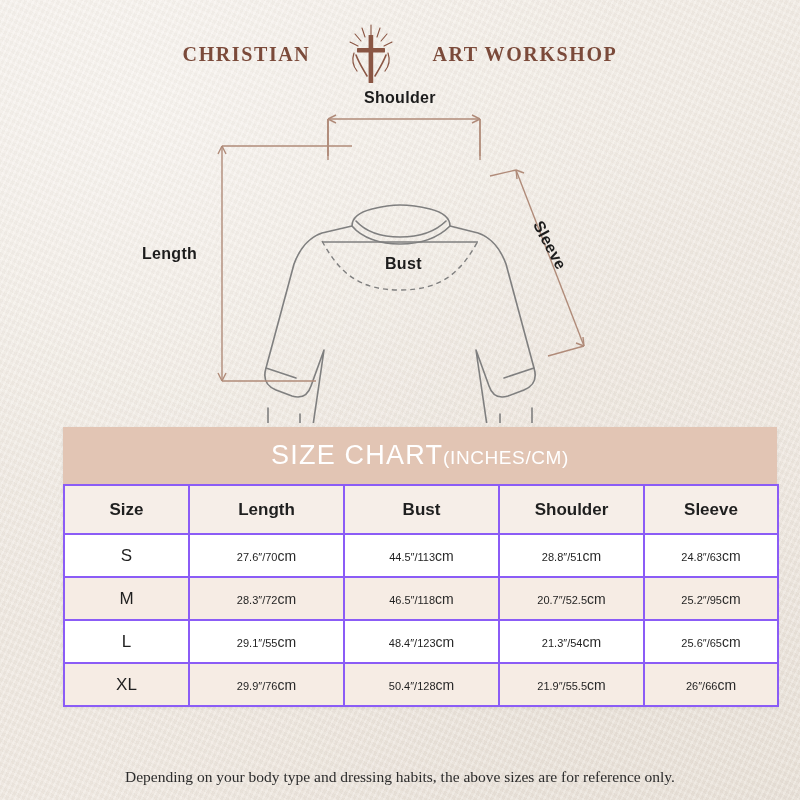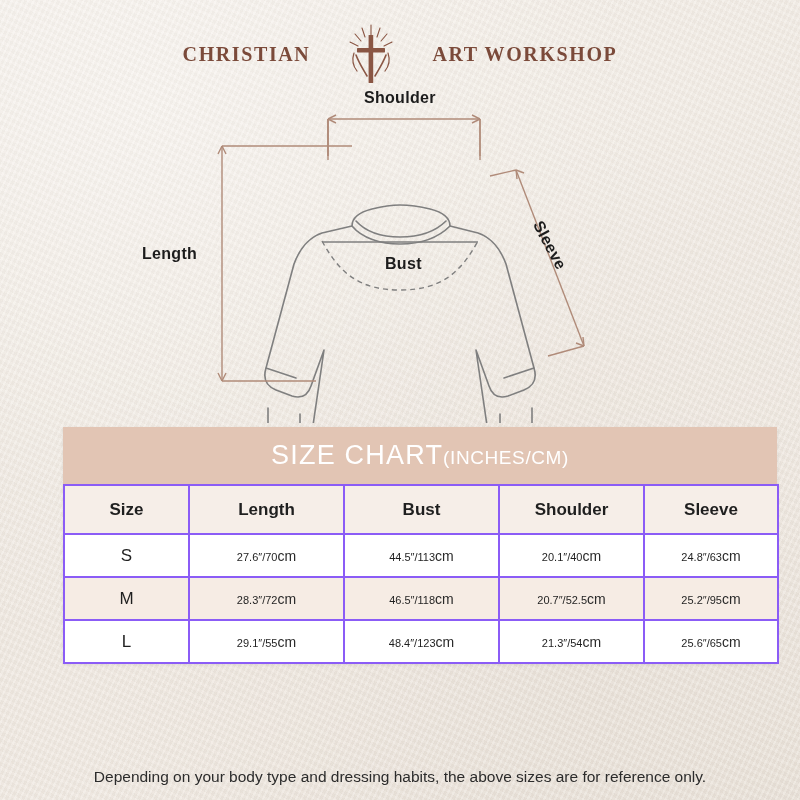--- a/index.html
+++ b/index.html
@@ -149,21 +149,21 @@
   table.size-table td.sizecol { font-size: 17px; }
   .val .inch { font-size: 11px; }
   .val .cm { font-size: 14px; color: #2a2a2a; }
 
   .footnote {
     position: absolute;
     left: 0;
     right: 0;
     bottom: 14px;
     text-align: center;
-    font-family: Liberation Sans, sans-serif;
+    font-family: Liberation Serif, serif;
     font-size: 15.5px;
     color: #2c2c2c;
     z-index: 3;
   }
 </style>
 </head>
 <body>
 
 <div class="page"></div>
 
@@ -303,34 +303,41 @@
         <th>Bust</th>
         <th>Shoulder</th>
         <th>Sleeve</th>
       </tr>
     </thead>
     <tbody>
       <tr>
         <td class="sizecol">S</td>
         <td class="val"><span class="inch">27.6″/70</span><span class="cm">cm</span></td>
         <td class="val"><span class="inch">44.5″/113</span><span class="cm">cm</span></td>
-        <td class="val"><span class="inch">20.1″/40</span><span class="cm">cm</span></td>
+        <td class="val"><span class="inch">28.8″/51</span><span class="cm">cm</span></td>
         <td class="val"><span class="inch">24.8″/63</span><span class="cm">cm</span></td>
       </tr>
       <tr>
         <td class="sizecol">M</td>
         <td class="val"><span class="inch">28.3″/72</span><span class="cm">cm</span></td>
         <td class="val"><span class="inch">46.5″/118</span><span class="cm">cm</span></td>
         <td class="val"><span class="inch">20.7″/52.5</span><span class="cm">cm</span></td>
         <td class="val"><span class="inch">25.2″/95</span><span class="cm">cm</span></td>
       </tr>
       <tr>
         <td class="sizecol">L</td>
         <td class="val"><span class="inch">29.1″/55</span><span class="cm">cm</span></td>
         <td class="val"><span class="inch">48.4″/123</span><span class="cm">cm</span></td>
         <td class="val"><span class="inch">21.3″/54</span><span class="cm">cm</span></td>
         <td class="val"><span class="inch">25.6″/65</span><span class="cm">cm</span></td>
       </tr>
+      <tr>
+        <td class="sizecol">XL</td>
+        <td class="val"><span class="inch">29.9″/76</span><span class="cm">cm</span></td>
+        <td class="val"><span class="inch">50.4″/128</span><span class="cm">cm</span></td>
+        <td class="val"><span class="inch">21.9″/55.5</span><span class="cm">cm</span></td>
+        <td class="val"><span class="inch">26″/66</span><span class="cm">cm</span></td>
+      </tr>
     </tbody>
   </table>
 </div>
 
 <div class="footnote">Depending on your body type and dressing habits, the above sizes are for reference only.</div>
 
 </body></html>

